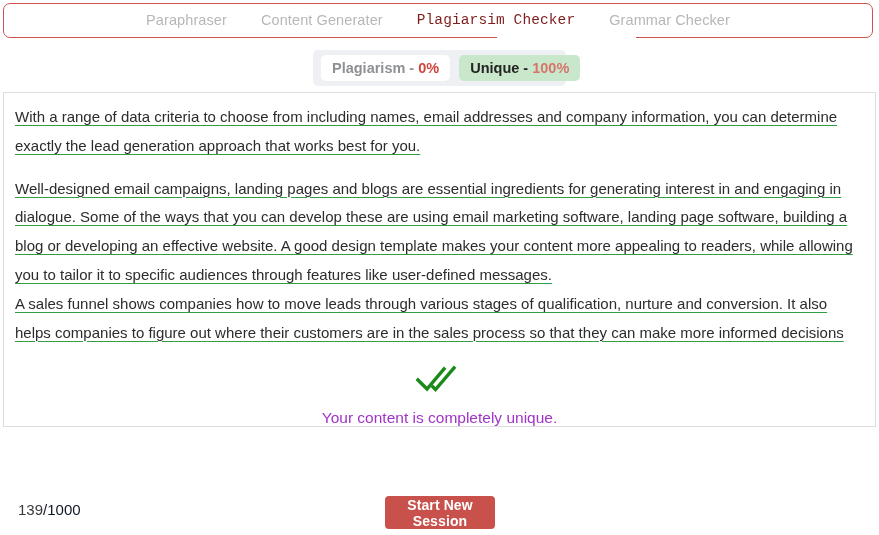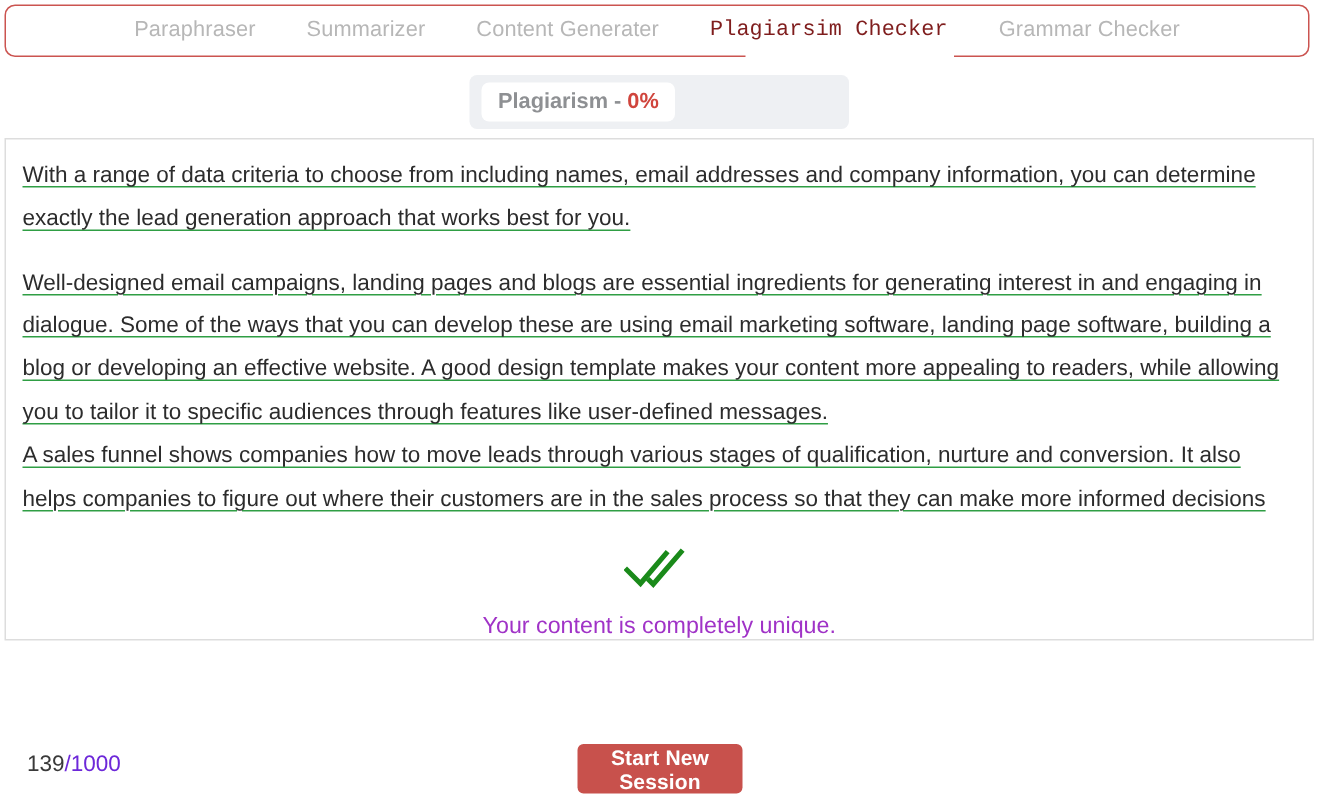--- a/index.html
+++ b/index.html
@@ -136,21 +136,21 @@
   }
 
   
   .counter {
     position: absolute;
     left: 14px;
     top: 408px;
     font-size: 15px;
     color: #3a3a3a;
   }
-  .counter .limit { color: #6d28d9; }
+  .counter .limit { color: #0f172a; }
 
   .new-session-btn {
     position: absolute;
     left: 381px;
     top: 403px;
     width: 110px;
     height: 33px;
     background: #c8514c;
     color: #ffffff;
     border: none;
@@ -160,30 +160,32 @@
     font-weight: bold;
     cursor: pointer;
     letter-spacing: 0.1px;
   }
 </style>
 </head>
 <body>
 
 <div class="tabbar">
   <div class="tab">Paraphraser</div>
-  <div class="tab">Summarizer</div>
   <div class="tab">Content Generater</div>
   <div class="tab active">Plagiarsim Checker</div>
   <div class="tab">Grammar Checker</div>
 </div>
 <div class="tab-notch"></div>
 
 <div class="scorebar">
   <div class="badge badge-plagiarism">
     <span>Plagiarism - </span><span class="pct-red">0%</span>
+  </div>
+  <div class="badge badge-unique">
+    <span>Unique - </span><span class="pct-salmon">100%</span>
   </div>
 </div>
 
 <div class="panel">
 
   <div class="content">
     <p class="para">With a range of data criteria to choose from including names, email addresses and company information, you can determine exactly the lead generation approach that works best for you.</p>
     <p class="para tight">Well-designed email campaigns, landing pages and blogs are essential ingredients for generating interest in and engaging in dialogue. Some of the ways that you can develop these are using email marketing software, landing page software, building a blog or developing an effective website. A good design template makes your content more appealing to readers, while allowing you to tailor it to specific audiences through features like user-defined messages.</p>
     <p class="para tight">A sales funnel shows companies how to move leads through various stages of qualification, nurture and conversion. It also helps companies to figure out where their customers are in the sales process so that they can make more informed decisions</p>
   </div>

